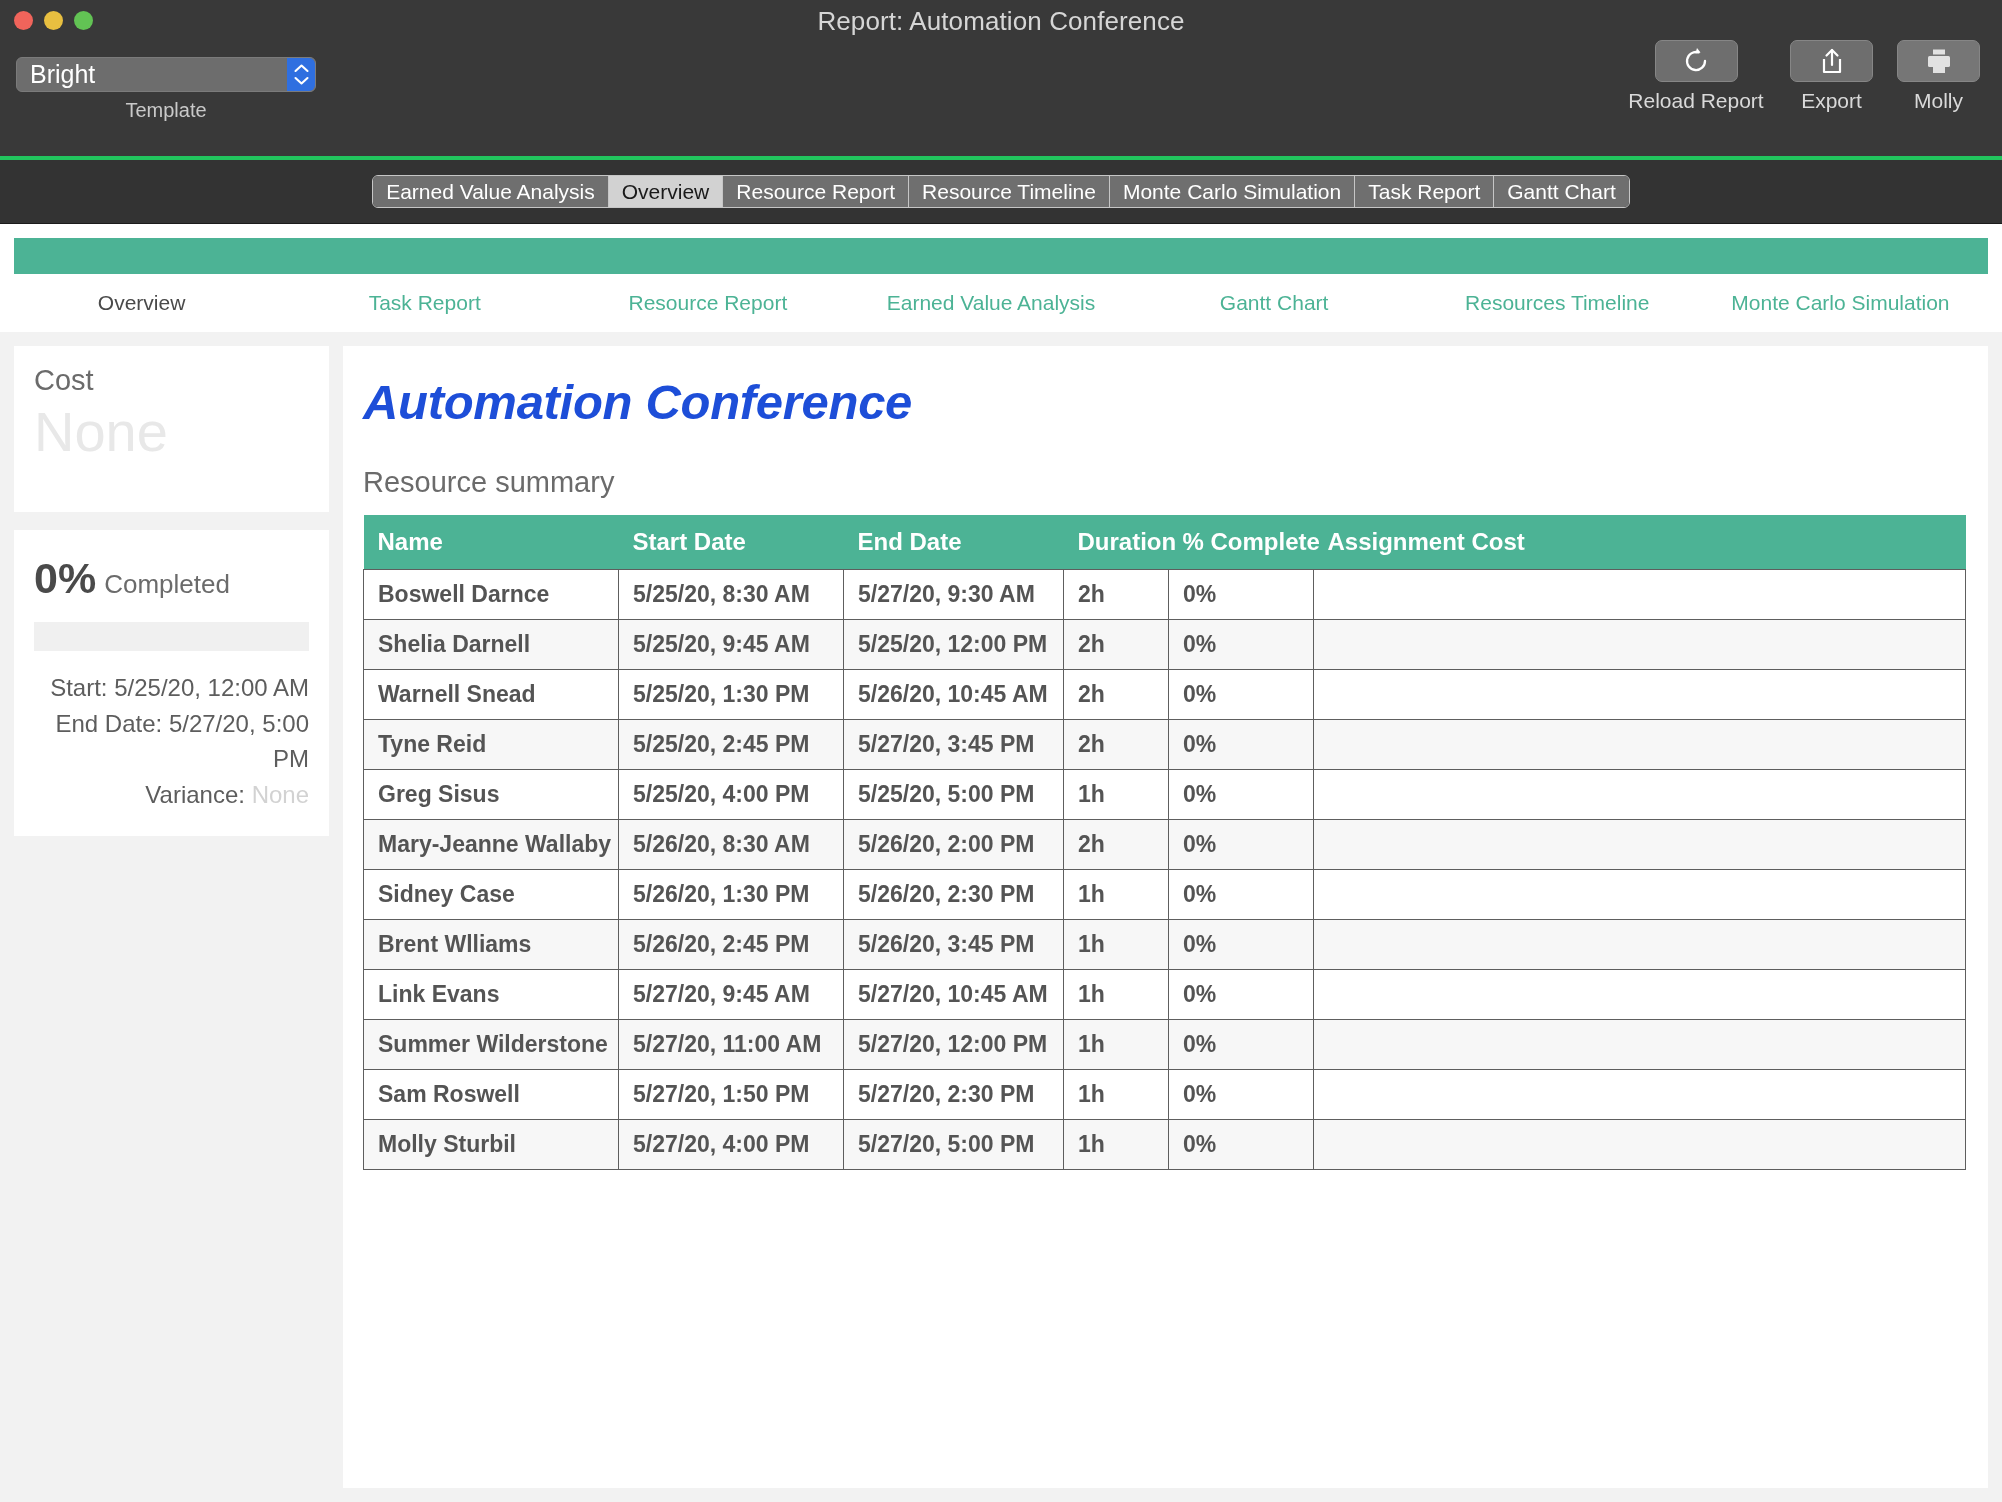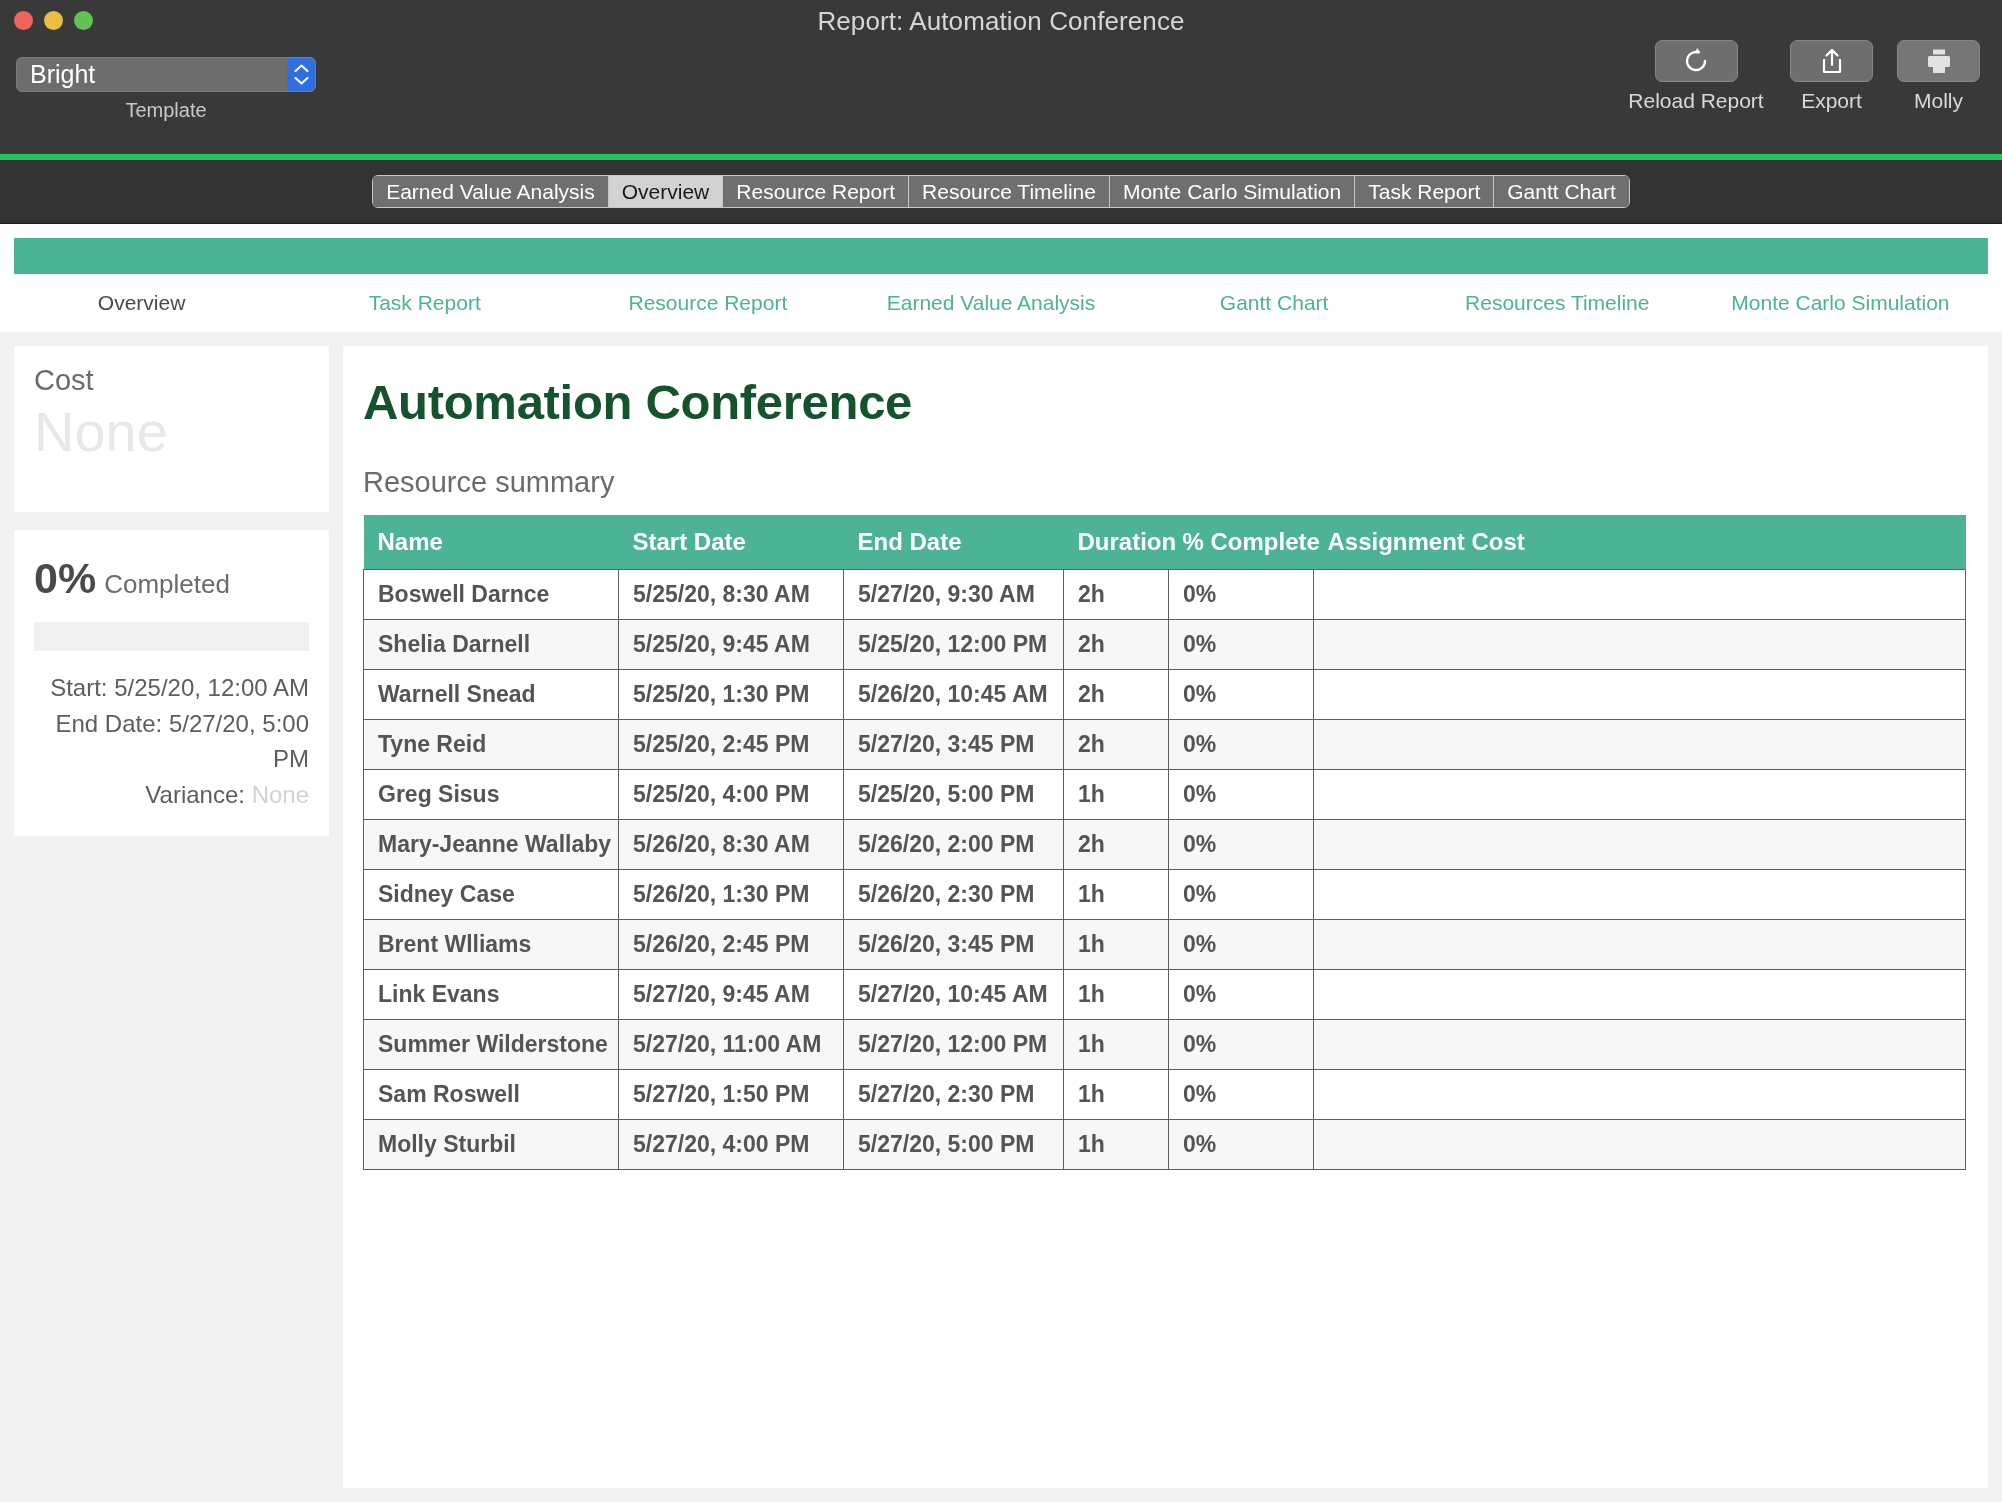--- a/index.html
+++ b/index.html
@@ -10,21 +10,21 @@
     overflow: hidden;
     font-family: "Liberation Sans", sans-serif;
     background: #2f2f2f;
   }
 
   
   .titlebar {
     position: relative;
     height: 160px;
     background: #393939;
-    border-bottom: 6px solid #22c55e;
+    border-bottom: 4px solid #22c55e;
   }
   .traffic-lights {
     position: absolute;
     top: 11px;
     left: 14px;
     display: flex;
     gap: 11px;
   }
   .light {
     width: 19px;
@@ -259,22 +259,23 @@
   .main-panel {
     flex: 1;
     background: #ffffff;
     padding: 28px 22px 22px 20px;
     min-width: 0;
     align-self: stretch;
   }
   .report-title {
     font-size: 49px;
     font-weight: 700;
-    color: #14532d;
+    color: #1d4ed8;
     letter-spacing: -0.3px;
+    font-style: italic;
   }
   .section-title {
     margin-top: 36px;
     font-size: 29px;
     color: #6b6b6b;
   }
 
   table.restable {
     margin-top: 16px;
     width: 100%;

